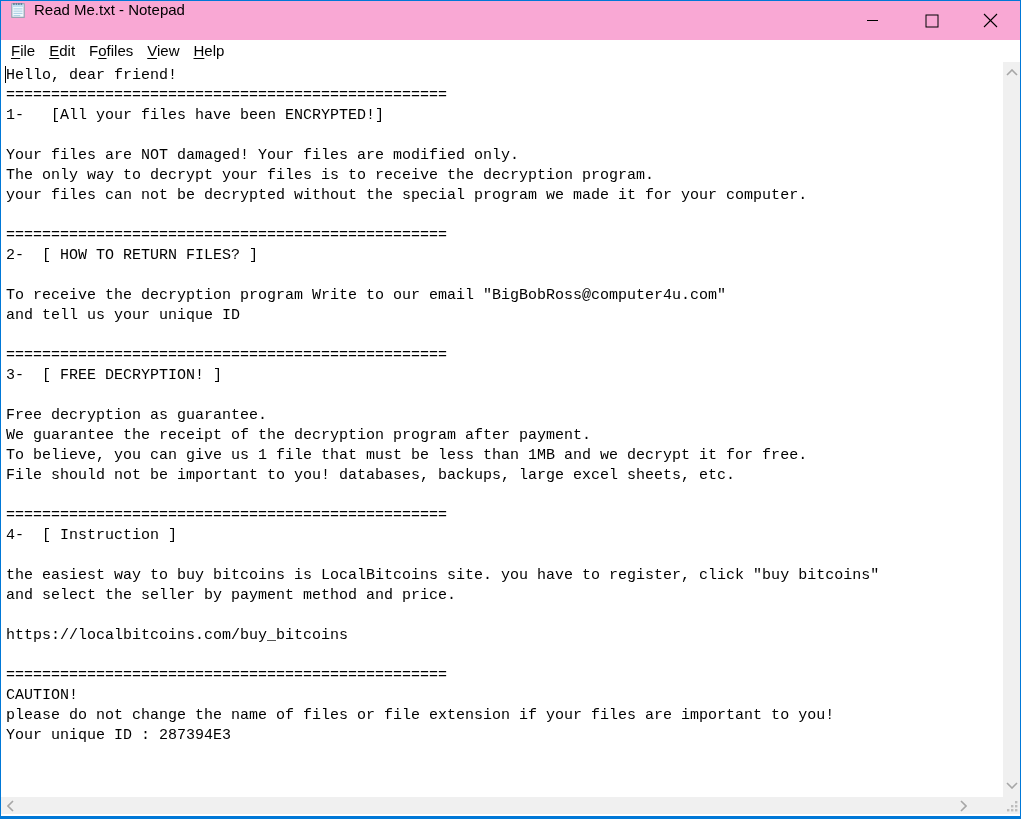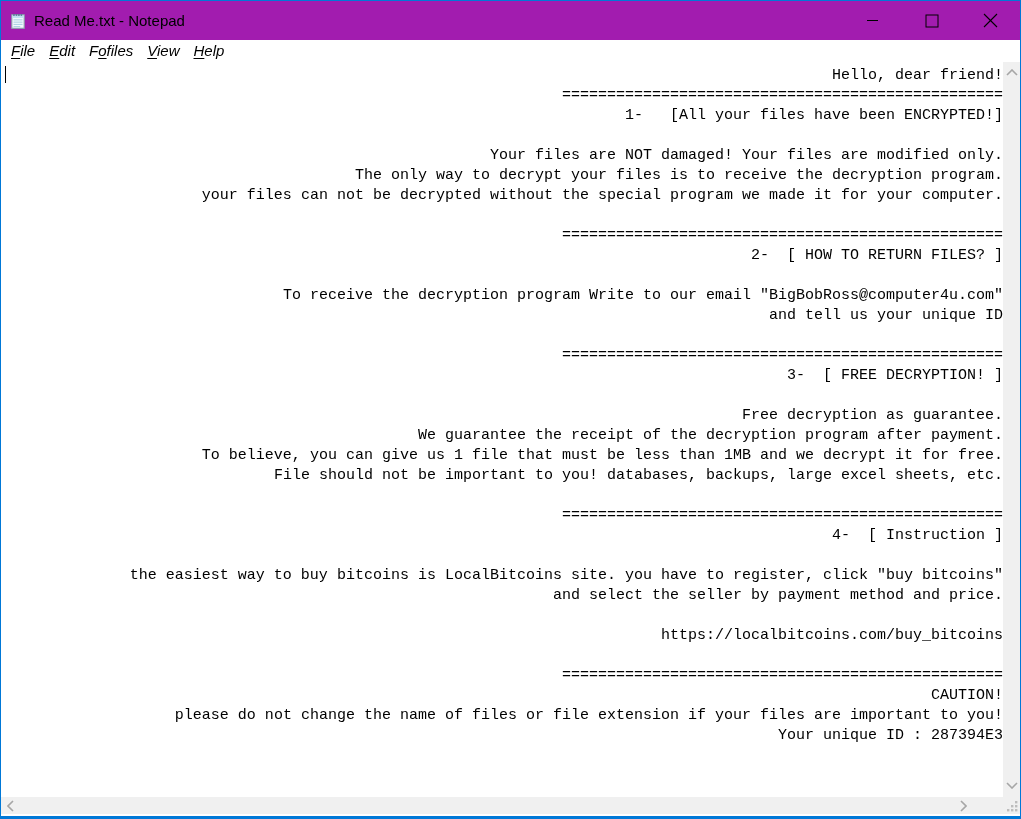--- a/index.html
+++ b/index.html
@@ -10,22 +10,22 @@
     width: 1021px; height: 819px;
     background: #ffffff;
     border: 1px solid #0078d7;
     border-bottom-width: 3px;
     font-family: "Liberation Sans", sans-serif;
   }
 
   
   .titlebar {
     height: 39px;
-    display: flex; align-items: center;
-    background: #a21caf;
+    display: flex; align-items: flex-start;
+    background: #f9a8d4;
   }
   .app-icon { width: 18px; height: 18px; margin-left: 8px; flex: 0 0 auto; }
   .title {
     margin-left: 7px;
     font-size: 15px;
     color: #000000;
     white-space: nowrap;
   }
   .win-controls { margin-left: auto; display: flex; height: 100%; }
   .win-btn {
@@ -36,33 +36,31 @@
   .win-btn svg { display: block; }
 
   
   .menubar {
     height: 22px;
     display: flex; align-items: flex-end;
     padding-left: 3px;
     background: #ffffff;
     font-size: 15px;
     color: #000000;
-    font-style: italic;
   }
   .menu-item { padding: 1px 7px 3px 7px; white-space: nowrap; }
   .menu-item .u { text-decoration: underline; text-underline-offset: 2px; }
 
   
   .editor {
     position: absolute;
     left: 0; top: 61px;
     width: 1002px; height: 735px;
     overflow: hidden;
     background: #ffffff;
-    text-align: right;
   }
   .editor pre {
     font-family: "Liberation Mono", monospace;
     font-size: 15px;
     line-height: 20px;
     color: #000000;
     white-space: pre;
     padding: 4px 0 0 5px;
   }
   .caret {

